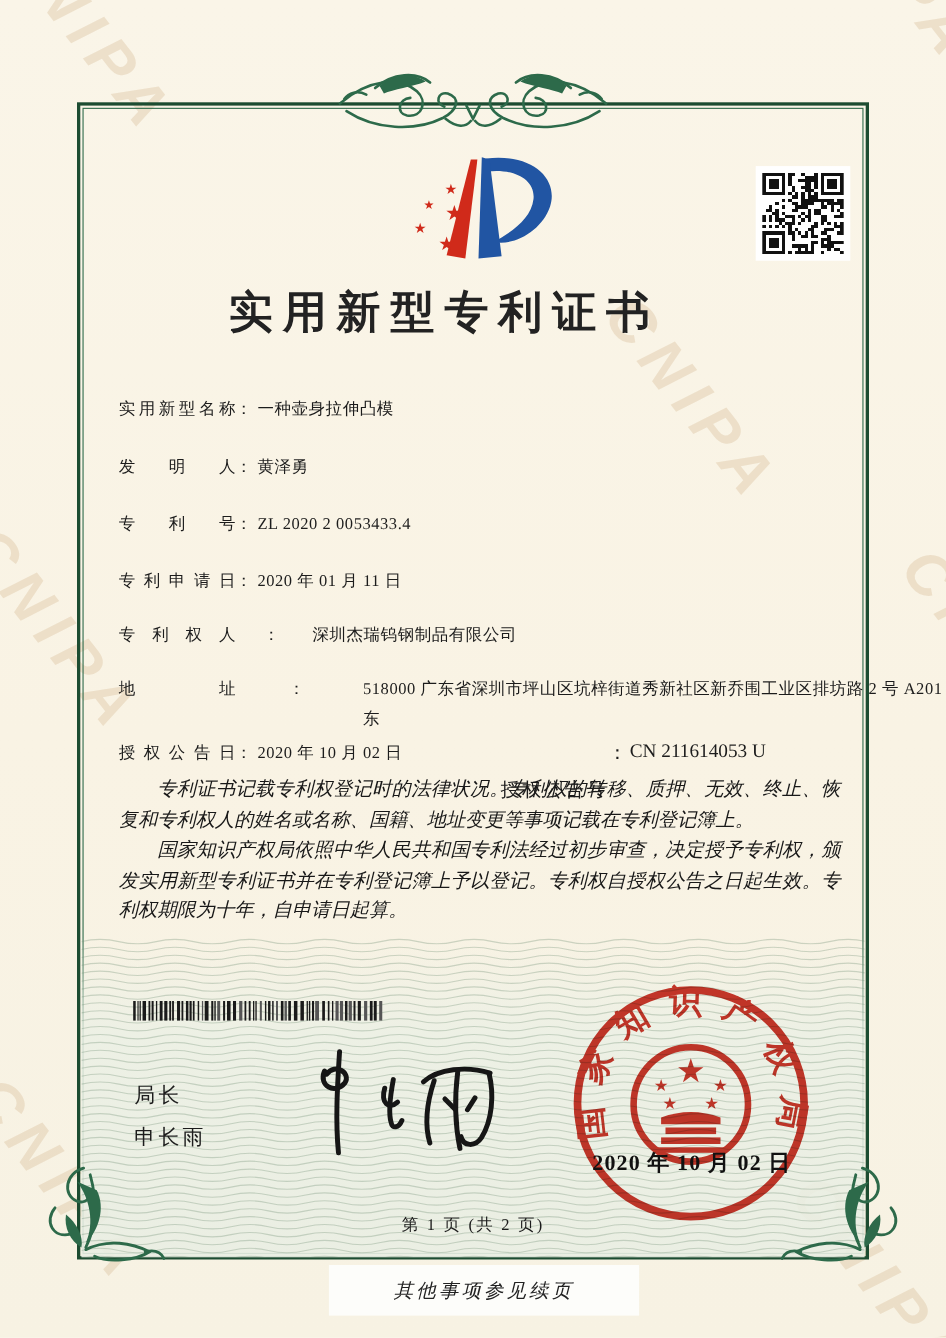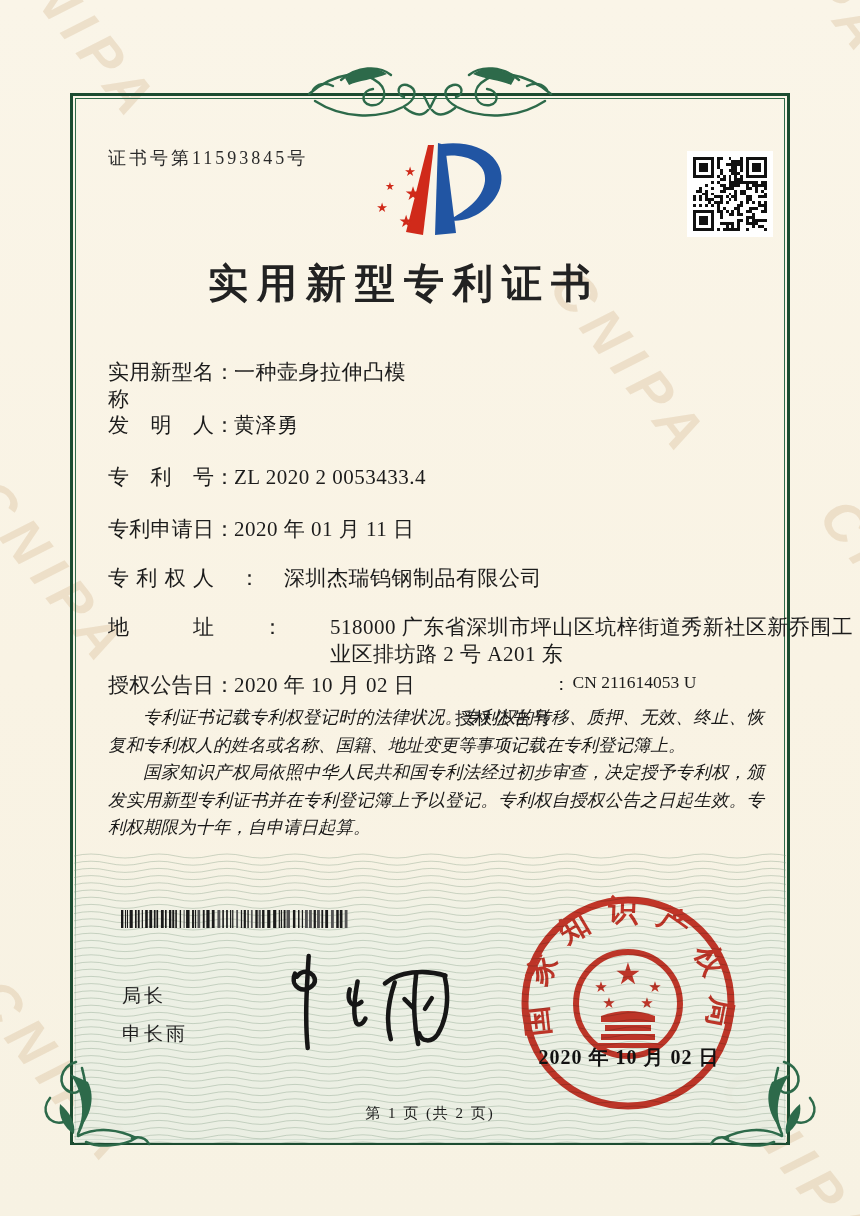--- a/index.html
+++ b/index.html
@@ -42,21 +42,21 @@
   .qr {
     position:absolute; left:687px; top:151px; width:86px; height:86px;
     background:#ffffff; padding:6px; z-index:5;
   }
   .qr svg { width:100%; height:100%; display:block; }
   .title {
     position:absolute; left:0; top:256px; width:808px; text-align:center;
     font-size:40px; font-weight:bold; letter-spacing:9px; color:#222; z-index:5;
   }
   
-  .field { position:absolute; left:108px; font-size:21px; display:flex; z-index:5; line-height:27px;justify-content:flex-end; }
+  .field { position:absolute; left:108px; font-size:15px; display:flex; z-index:5; line-height:27px;justify-content:flex-end; }
   .field .lbl { width:106px; text-align:justify; text-align-last:justify; }
   .field .colon { width:20px; }
   .field .val { max-width:530px; letter-spacing:0.5px; }
   .f1{ top:359px; } .f2{ top:412px; } .f3{ top:464px; } .f4{ top:516px; }
   .f5{ top:565px;gap:25px; } .f6{ top:614px;gap:48px; } .f7{ top:672px; }
   .grant2 { position:absolute; left:455px; top:672px; font-size:17.5px; display:flex; z-index:5; }
   .grant2 .lbl { letter-spacing:2px;margin-top:34px; }
   .grant2 .colon { width:20px; }
   
   .body-text {
@@ -193,21 +193,20 @@
         <path d="M46,12 C52,34 52,58 42,78"></path>
         <path d="M96,82 C104,80 110,82 113,88"></path>
       </g>
       <g fill="#2d6a4a">
         <path d="M34,18 C46,34 50,56 42,74 C54,62 60,42 52,26 Z"></path>
         <path d="M24,48 C34,56 40,68 38,78 C28,72 22,60 24,48 Z"></path>
       </g>
     </g>
   </svg>
 
-  <div class="cert-no">证书号第11593845号</div>
 
   <svg class="logo" viewBox="0 0 172 118">
     <path d="M96,12 C140,7 162,32 154,56 C147,77 122,92 103,88 C119,79 137,67 139,49 C141,30 119,21 97,24 Z" fill="#2155a3"></path>
     <path d="M92,11 L99,13 L110,101 L89,103 Z" fill="#2155a3"></path>
     <path d="M88,13 L82,13 L60,100 L77,103 Z" fill="#d02a1a"></path>
     <g fill="#d02a1a" font-family="'DejaVu Sans',sans-serif" text-anchor="middle">
       <text x="64" y="44" font-size="13">★</text>
       <text x="44" y="58" font-size="11">★</text>
       <text x="67" y="68" font-size="19">★</text>
       <text x="36" y="80" font-size="13">★</text>
@@ -665,14 +664,17 @@
         <rect x="88" y="133" width="46" height="6"></rect>
         <rect x="84" y="142" width="54" height="6"></rect>
         <rect x="78" y="151" width="66" height="5"></rect>
       </g>
     </g>
   </svg>
   <div class="seal-date">2020 年 10 月 02 日</div>
 
   <div class="page-info">第 1 页 (共 2 页)</div>
 
+  <div class="footer-note-box">
+    <span class="footer-note">其他事项参见续页</span>
+  </div>
 
 </div>
 
 </body></html>

